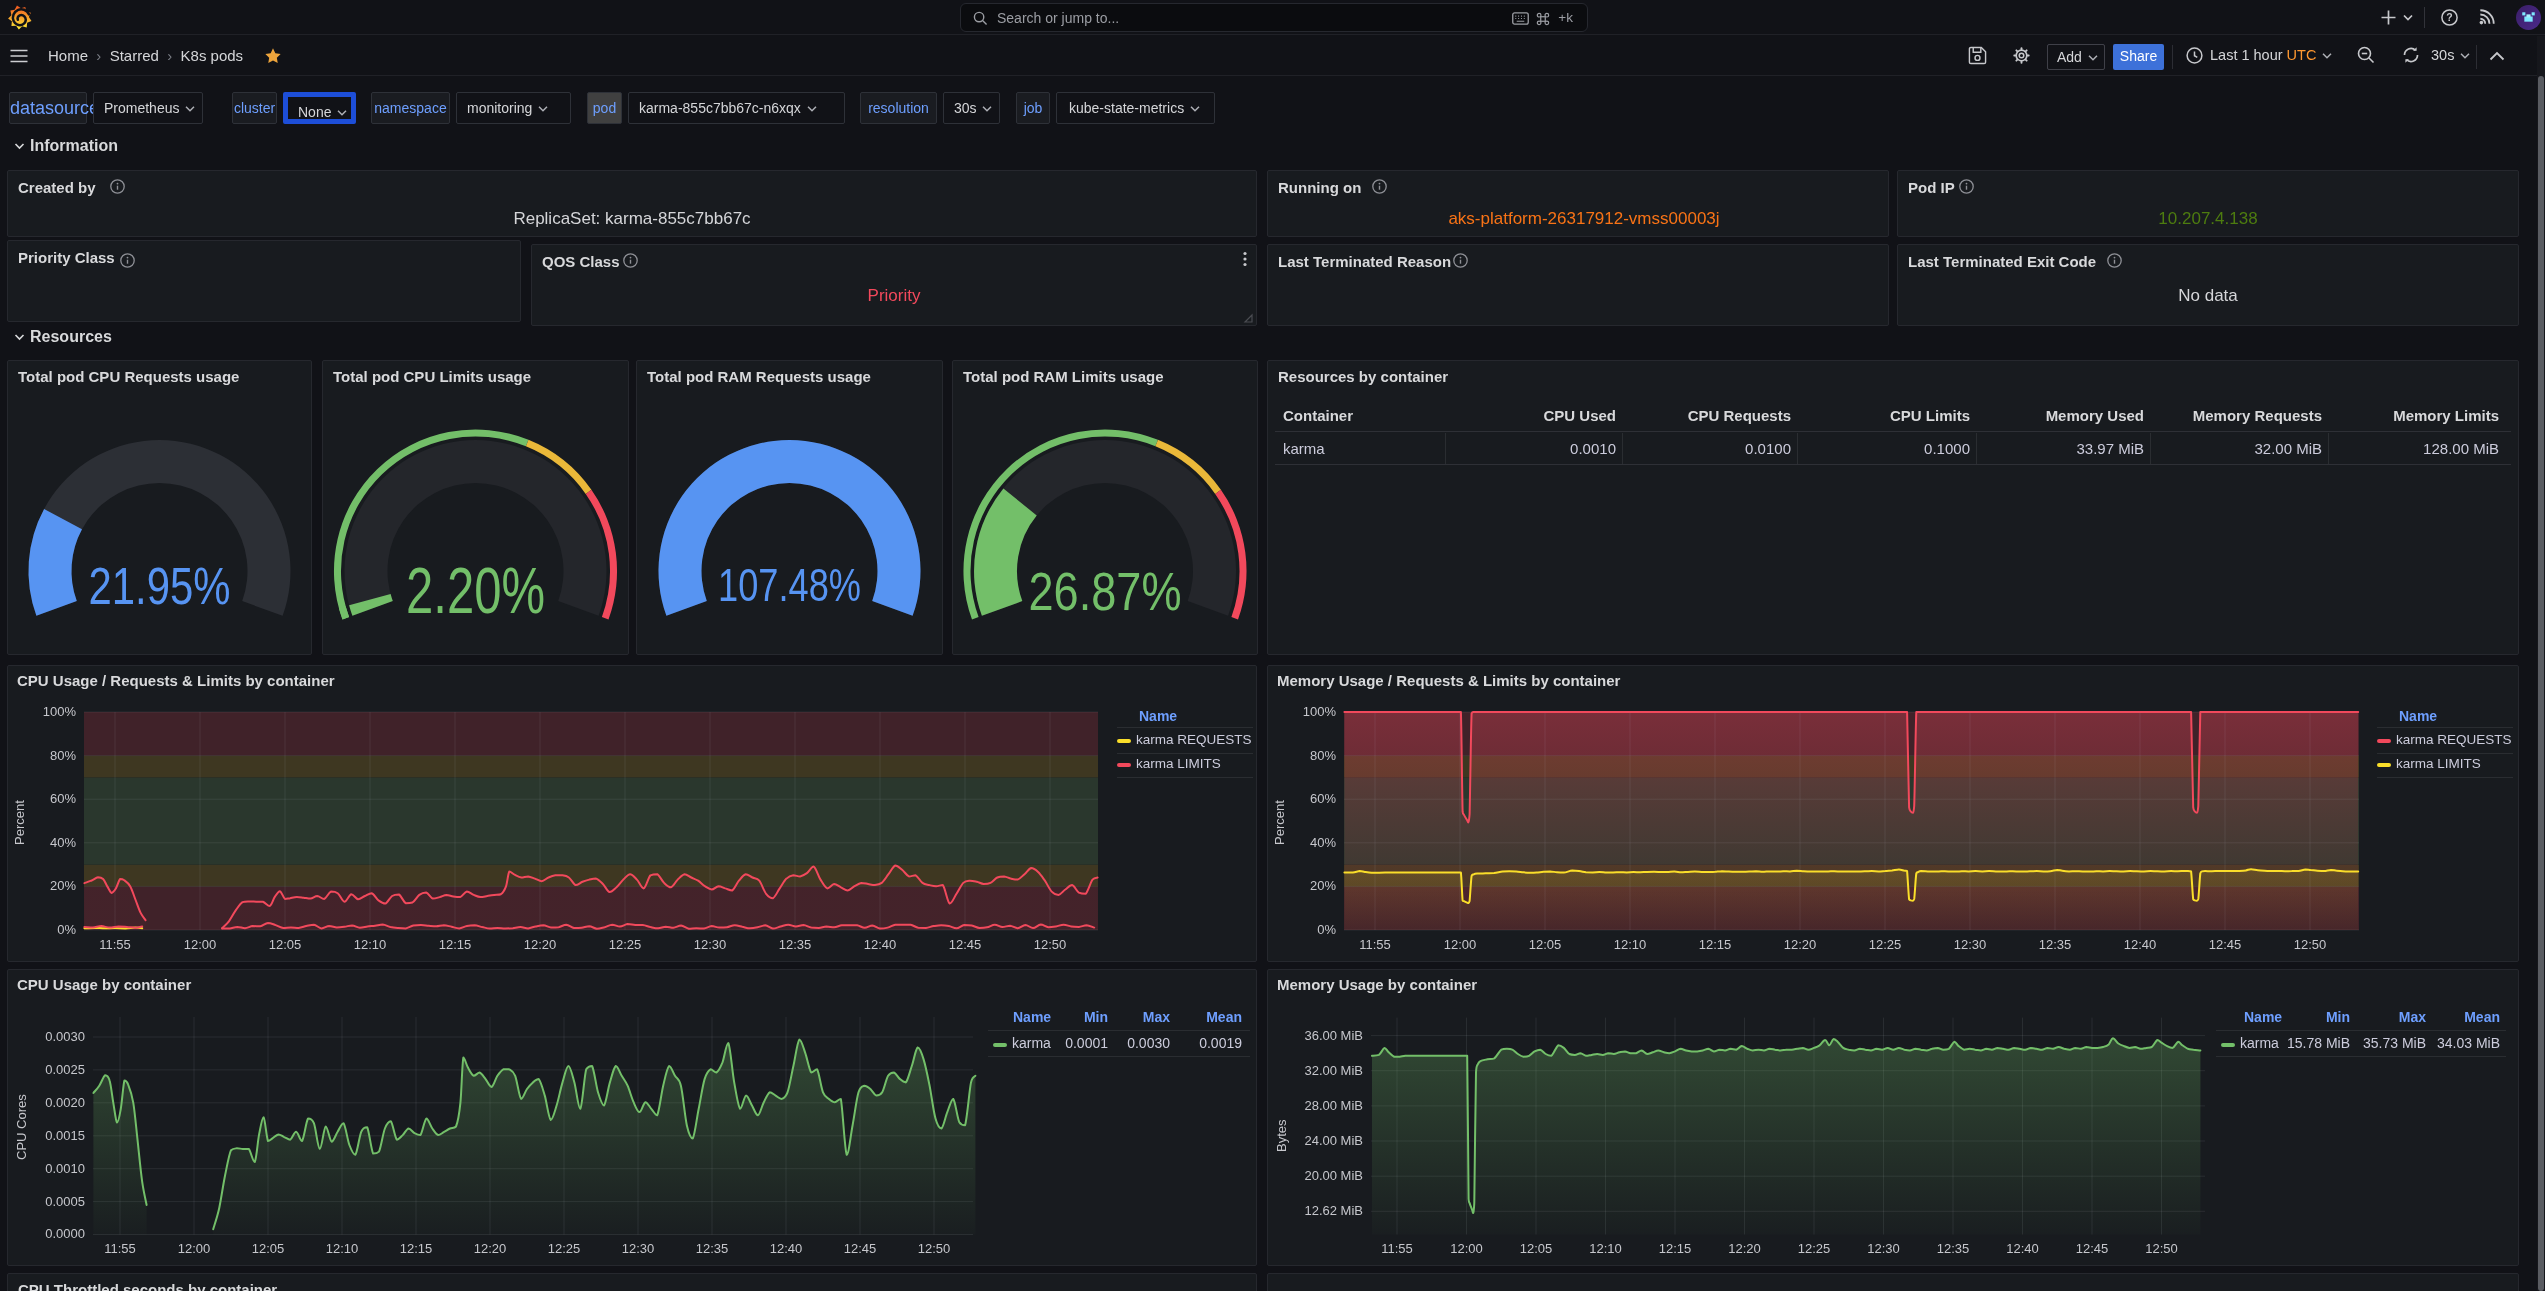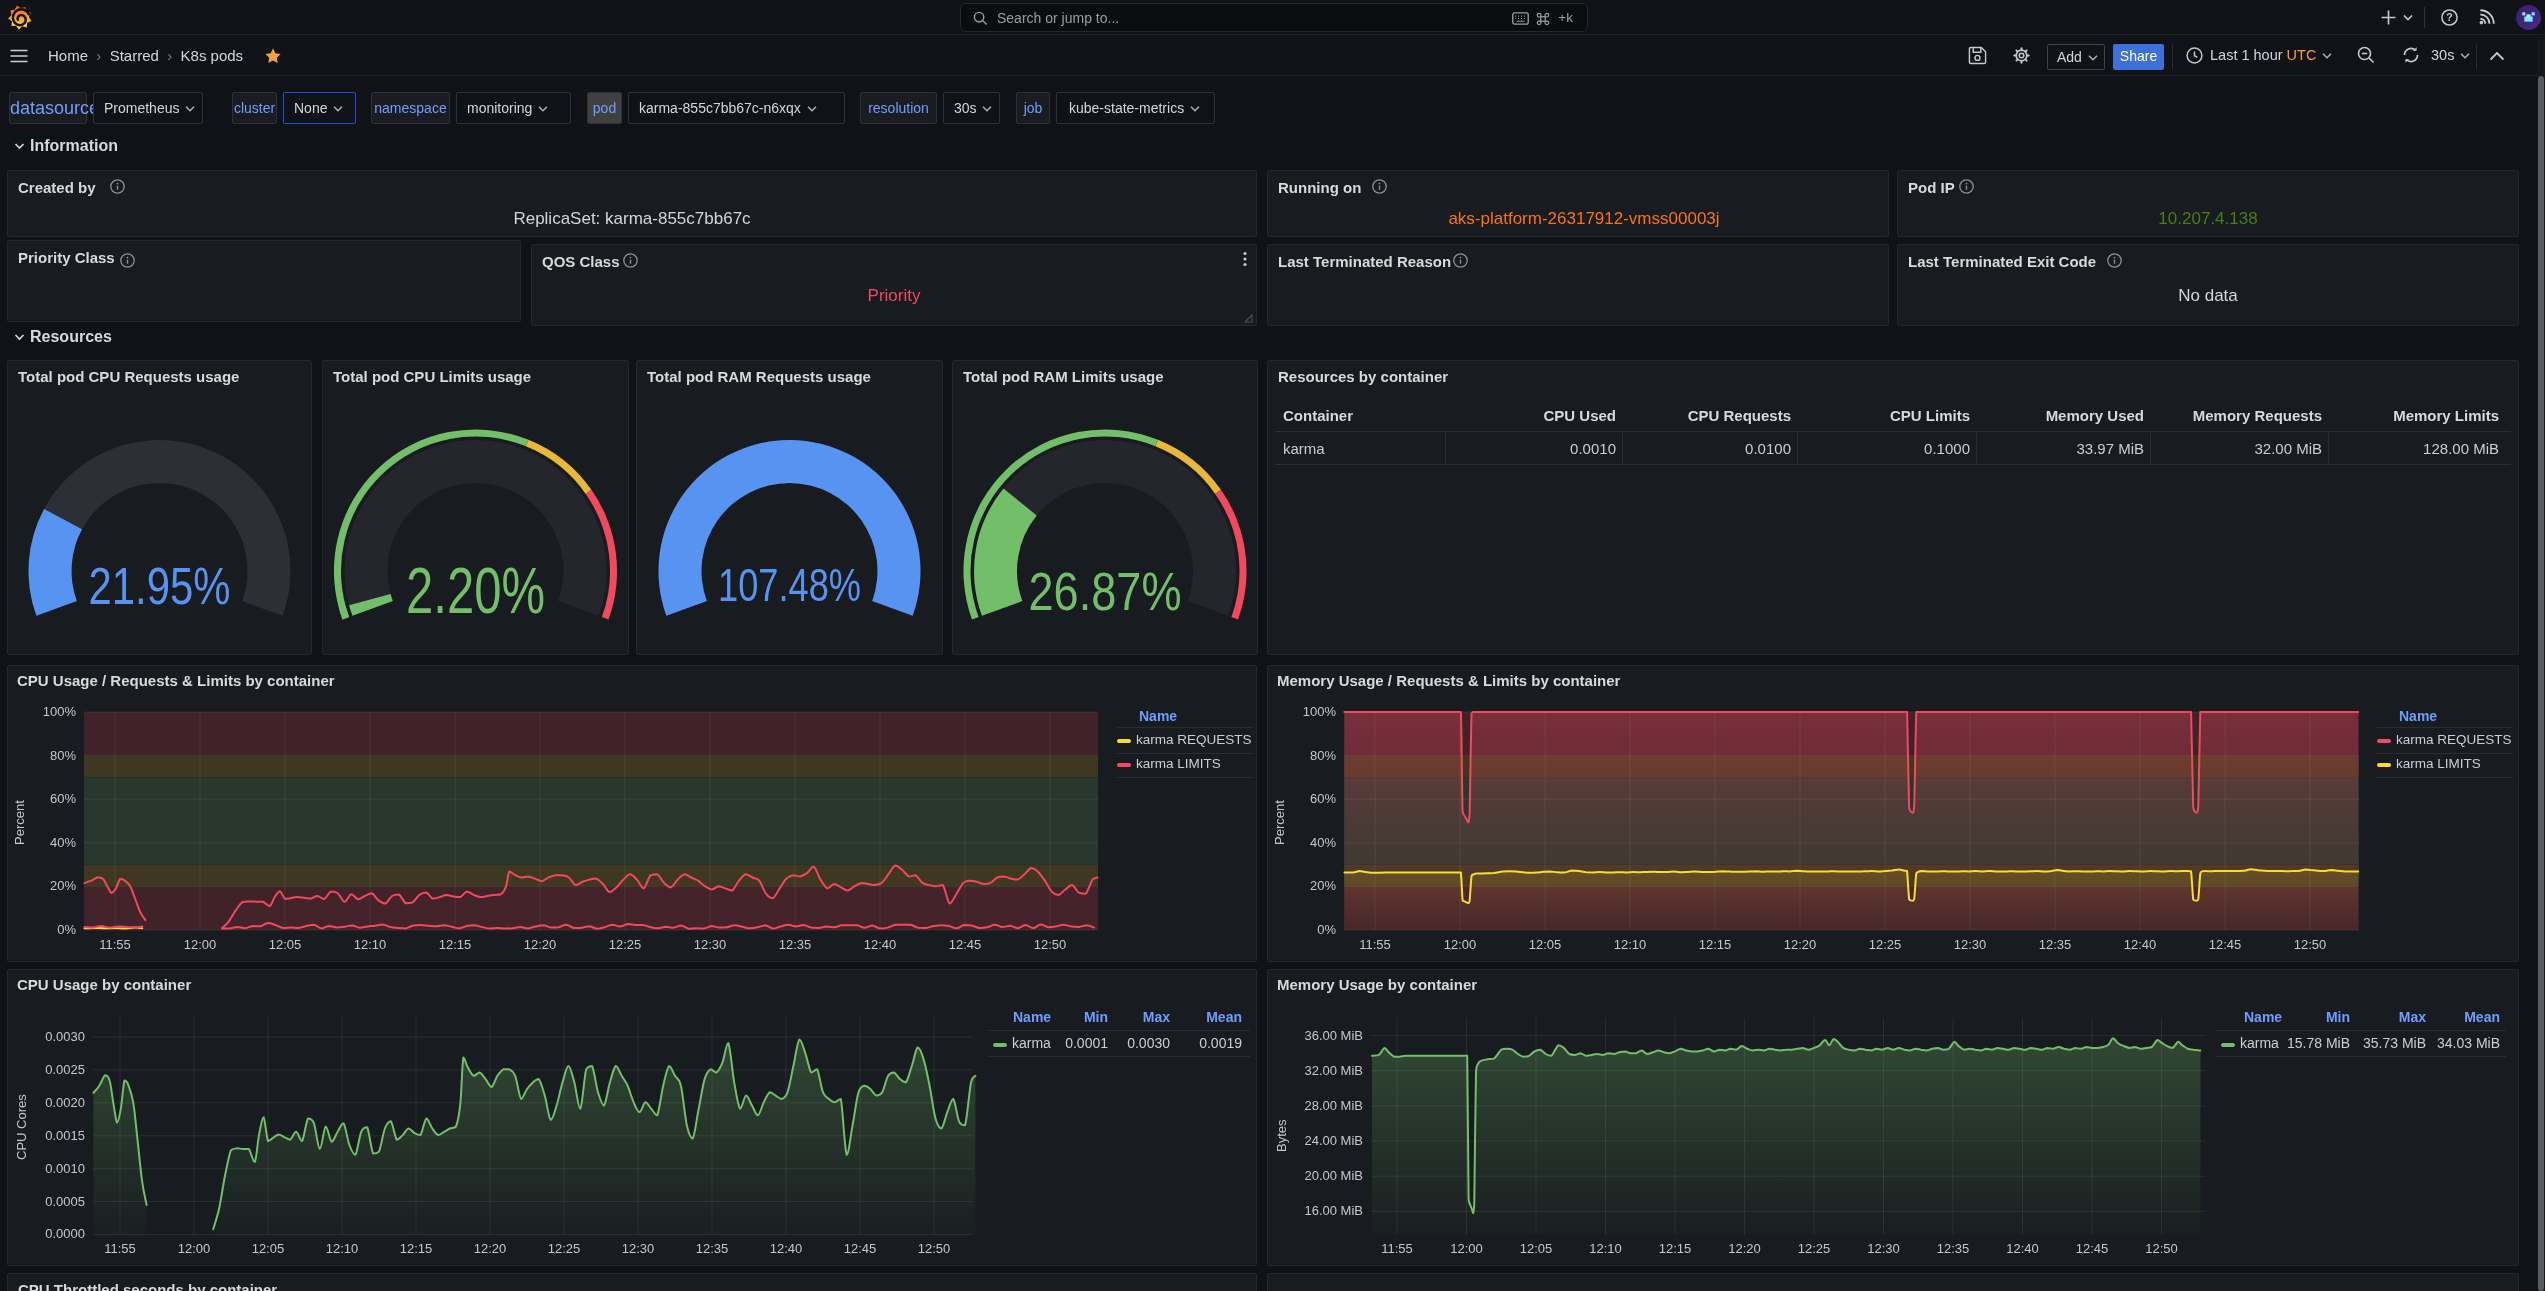--- a/index.html
+++ b/index.html
@@ -125,21 +125,21 @@
     </svg></div>
 <div class="abs" style="left:2476px;top:45px;width:1px;height:24px;background:rgba(204,204,220,0.15)"></div>
 <svg style="left:2489px;top:50px" width="16" height="11" viewBox="0 0 16 11">
     <path d="M1.5 9.5 8 3l6.5 6.5" fill="none" stroke="#c7c8cc" stroke-width="1.8"></path>
   </svg>
 <div class="abs" style="left:9px;top:92px;width:78px;height:32px;background:#1a1c21;border:1px solid #2e3138;border-radius:2px;color:#6e9fff;font-size:18px;font-weight:500;line-height:30px;text-align:center">datasource</div>
 <div class="abs" style="left:93px;top:92px;width:110px;height:32px;background:#111217;border:1px solid #2e3138;border-radius:2px;color:#d5d6d9;font-size:14px;font-weight:500;line-height:30px;padding-left:10px">Prometheus <svg class="inl" width="10" height="6" viewBox="0 0 10 6" style="margin-left:2px">
       <path d="M1 0.8 5 4.8 9 0.8" fill="none" stroke="#aeb0b6" stroke-width="1.5"></path>
     </svg></div>
 <div class="abs" style="left:232px;top:92px;width:45px;height:32px;background:#1a1c21;border:1px solid #2e3138;border-radius:2px;color:#6e9fff;font-size:14px;font-weight:500;line-height:30px;text-align:center">cluster</div>
-<div class="abs" style="left:283px;top:92px;width:73px;height:32px;background:#111217;border:1px solid #1d4ed8;border-radius:2px;color:#d5d6d9;font-size:14px;font-weight:500;line-height:30px;padding-left:10px">None <svg class="inl" width="10" height="6" viewBox="0 0 10 6" style="margin-left:2px">
+<div class="abs" style="left:283px;top:92px;width:73px;height:32px;background:#111217;border:5px solid #1d4ed8;border-radius:2px;color:#d5d6d9;font-size:14px;font-weight:500;line-height:30px;padding-left:10px">None <svg class="inl" width="10" height="6" viewBox="0 0 10 6" style="margin-left:2px">
       <path d="M1 0.8 5 4.8 9 0.8" fill="none" stroke="#aeb0b6" stroke-width="1.5"></path>
     </svg></div>
 <div class="abs" style="left:371px;top:92px;width:79px;height:32px;background:#1a1c21;border:1px solid #2e3138;border-radius:2px;color:#6e9fff;font-size:14px;font-weight:500;line-height:30px;text-align:center">namespace</div>
 <div class="abs" style="left:456px;top:92px;width:115px;height:32px;background:#111217;border:1px solid #2e3138;border-radius:2px;color:#d5d6d9;font-size:14px;font-weight:500;line-height:30px;padding-left:10px">monitoring <svg class="inl" width="10" height="6" viewBox="0 0 10 6" style="margin-left:2px">
       <path d="M1 0.8 5 4.8 9 0.8" fill="none" stroke="#aeb0b6" stroke-width="1.5"></path>
     </svg></div>
 <div class="abs" style="left:587px;top:92px;width:35px;height:32px;background:#404040;border:1px solid #2e3138;border-radius:2px;color:#6e9fff;font-size:14px;font-weight:500;line-height:30px;text-align:center">pod</div>
 <div class="abs" style="left:628px;top:92px;width:217px;height:32px;background:#111217;border:1px solid #2e3138;border-radius:2px;color:#d5d6d9;font-size:14px;font-weight:500;line-height:30px;padding-left:10px">karma-855c7bb67c-n6xqx <svg class="inl" width="10" height="6" viewBox="0 0 10 6" style="margin-left:2px">
       <path d="M1 0.8 5 4.8 9 0.8" fill="none" stroke="#aeb0b6" stroke-width="1.5"></path>
     </svg></div>
@@ -514,21 +514,21 @@
     <line x1="547.0" y1="48.6" x2="547.0" y2="265.5" stroke="rgba(201,209,217,0.10)"></line>
     <line x1="616.5" y1="48.6" x2="616.5" y2="265.5" stroke="rgba(201,209,217,0.10)"></line>
     <line x1="686.0" y1="48.6" x2="686.0" y2="265.5" stroke="rgba(201,209,217,0.10)"></line>
     <line x1="755.5" y1="48.6" x2="755.5" y2="265.5" stroke="rgba(201,209,217,0.10)"></line>
     <line x1="825.0" y1="48.6" x2="825.0" y2="265.5" stroke="rgba(201,209,217,0.10)"></line>
     <line x1="894.5" y1="48.6" x2="894.5" y2="265.5" stroke="rgba(201,209,217,0.10)"></line>
     <path d="M 105.0 86.8 C 106.1 86.7 109.8 86.8 111.9 85.9 C 114.0 84.6 115.9 79.3 117.5 78.9 C 119.1 78.9 120.0 81.8 121.7 83.3 C 123.3 84.8 125.4 87.0 127.2 87.7 C 129.1 87.7 130.9 87.7 132.8 87.7 C 134.6 87.5 136.1 87.0 138.3 86.8 C 140.5 86.8 143.4 86.8 146.0 86.8 C 148.5 86.8 151.1 86.8 153.6 86.8 C 156.2 86.8 158.7 86.8 161.3 86.8 C 163.8 86.8 166.4 86.8 168.9 86.8 C 171.5 86.8 174.0 86.8 176.6 86.8 C 179.1 86.8 181.7 86.8 184.2 86.8 C 186.8 86.8 189.4 86.8 191.9 86.8 C 194.3 86.8 197.4 86.8 198.8 86.8 C 200.2 86.8 199.7 86.8 200.2 86.8 C 200.7 110.7 201.2 205.4 201.6 230.0 C 202.0 234.4 202.1 232.5 202.7 234.4 C 203.3 236.3 204.8 239.8 205.3 241.4 C 205.9 243.0 205.8 244.1 206.2 244.1 C 206.5 242.7 206.8 244.1 207.3 233.5 C 207.7 210.1 208.4 126.5 209.0 103.5 C 209.5 95.6 209.9 97.5 210.6 95.6 C 211.4 93.7 211.8 93.0 213.4 92.1 C 215.0 91.2 218.0 90.8 220.4 90.3 C 222.7 89.9 225.0 90.3 227.3 89.4 C 229.6 87.8 232.2 82.3 234.2 80.7 C 236.3 79.8 238.0 79.8 239.8 79.8 C 241.7 79.8 243.5 79.8 245.4 80.7 C 247.2 81.5 249.1 83.9 250.9 85.0 C 252.8 86.2 254.6 87.4 256.5 87.7 C 258.3 87.7 260.2 87.7 262.1 86.8 C 263.9 85.9 265.8 83.4 267.6 82.4 C 269.5 81.4 271.3 80.7 273.2 80.7 C 275.0 81.1 276.9 84.0 278.7 85.0 C 280.6 86.1 282.2 86.8 284.3 86.8 C 286.4 85.3 289.2 77.6 291.2 76.3 C 293.3 76.3 294.9 77.4 296.8 78.9 C 298.7 80.4 300.5 83.9 302.4 85.0 C 304.2 85.9 306.1 85.9 307.9 85.9 C 309.8 85.8 311.6 84.2 313.5 84.2 C 315.3 84.3 317.2 86.5 319.0 86.8 C 320.9 86.8 322.7 86.2 324.6 85.9 C 326.5 85.6 328.3 85.0 330.2 85.0 C 332.0 85.0 333.9 85.9 335.7 85.9 C 337.6 85.8 339.4 84.3 341.3 84.2 C 343.1 84.2 345.0 85.0 346.8 85.0 C 348.7 84.9 350.5 83.7 352.4 83.3 C 354.3 82.9 356.1 82.4 358.0 82.4 C 359.8 82.6 361.7 83.9 363.5 84.2 C 365.4 84.2 367.2 84.2 369.1 84.2 C 370.9 83.7 372.8 81.5 374.6 81.5 C 376.5 81.7 378.3 84.8 380.2 85.0 C 382.1 85.0 383.9 83.9 385.8 83.3 C 387.6 82.7 389.5 81.5 391.3 81.5 C 393.2 81.5 395.0 82.9 396.9 83.3 C 398.7 83.7 400.6 84.2 402.4 84.2 C 404.3 84.0 406.1 83.1 408.0 82.4 C 409.9 81.7 411.7 79.9 413.6 79.8 C 415.4 79.8 417.3 81.1 419.1 81.5 C 421.0 82.0 422.8 82.3 424.7 82.4 C 426.5 82.4 428.4 82.4 430.2 82.4 C 432.1 82.3 433.9 82.0 435.8 81.5 C 437.7 81.1 439.5 79.8 441.4 79.8 C 443.2 79.9 445.1 82.3 446.9 82.4 C 448.8 82.4 450.6 80.8 452.5 80.7 C 454.3 80.7 456.2 81.5 458.0 81.5 C 459.9 81.4 461.7 79.9 463.6 79.8 C 465.5 79.8 467.3 80.7 469.2 80.7 C 471.0 80.2 472.9 77.3 474.7 77.1 C 476.6 77.1 478.4 79.0 480.3 79.8 C 482.1 80.5 484.0 81.4 485.8 81.5 C 487.7 81.5 489.5 80.7 491.4 80.7 C 493.3 80.7 495.1 81.5 497.0 81.5 C 498.8 81.4 500.7 79.9 502.5 79.8 C 504.4 79.8 506.2 80.4 508.1 80.7 C 509.9 80.9 511.8 81.5 513.6 81.5 C 515.5 81.5 517.3 80.8 519.2 80.7 C 521.1 80.7 522.9 80.7 524.8 80.7 C 526.6 80.5 528.5 80.1 530.3 79.8 C 532.2 79.5 534.0 78.9 535.9 78.9 C 537.7 79.0 539.6 80.7 541.4 80.7 C 543.3 80.7 545.1 79.6 547.0 78.9 C 548.9 78.2 550.7 77.6 552.6 76.3 C 554.4 74.9 556.5 71.0 558.1 71.0 C 559.7 71.0 560.9 76.3 562.3 76.3 C 563.7 76.1 565.1 70.7 566.5 70.1 C 567.9 70.1 569.0 71.3 570.6 72.7 C 572.3 74.2 574.3 77.6 576.2 78.9 C 578.0 80.2 579.9 80.2 581.8 80.7 C 583.6 81.1 585.5 81.5 587.3 81.5 C 589.2 81.4 591.0 79.9 592.9 79.8 C 594.7 79.8 596.6 80.4 598.4 80.7 C 600.3 80.9 602.1 81.5 604.0 81.5 C 605.8 81.4 607.7 79.9 609.5 79.8 C 611.4 79.8 613.3 80.7 615.1 80.7 C 617.0 80.5 618.8 78.9 620.7 78.9 C 622.5 78.9 624.4 80.7 626.2 80.7 C 628.1 80.7 629.9 78.9 631.8 78.9 C 633.6 78.9 635.5 80.2 637.4 80.7 C 639.2 81.1 641.1 81.5 642.9 81.5 C 644.8 81.4 646.6 79.9 648.5 79.8 C 650.3 79.8 652.2 80.4 654.0 80.7 C 655.9 80.9 657.7 81.5 659.6 81.5 C 661.4 81.4 663.3 80.2 665.1 79.8 C 667.0 79.3 668.9 78.9 670.7 78.9 C 672.6 79.0 674.4 80.5 676.3 80.7 C 678.1 80.7 680.0 80.7 681.8 79.8 C 683.7 78.5 685.8 73.2 687.4 72.7 C 689.0 72.7 689.9 75.8 691.6 77.1 C 693.2 78.5 695.3 80.2 697.1 80.7 C 699.0 80.7 700.8 79.8 702.7 79.8 C 704.5 79.8 706.4 80.4 708.2 80.7 C 710.1 80.9 711.9 81.5 713.8 81.5 C 715.7 81.4 717.5 79.9 719.4 79.8 C 721.2 79.8 723.1 80.7 724.9 80.7 C 726.8 80.5 728.6 79.0 730.5 78.9 C 732.3 78.9 734.2 79.5 736.0 79.8 C 737.9 80.1 739.7 80.7 741.6 80.7 C 743.5 80.5 745.3 79.0 747.2 78.9 C 749.0 78.9 750.9 79.5 752.7 79.8 C 754.6 80.1 756.4 80.7 758.3 80.7 C 760.1 80.5 762.0 79.0 763.8 78.9 C 765.7 78.9 767.5 79.5 769.4 79.8 C 771.3 80.1 773.1 80.7 775.0 80.7 C 776.8 80.5 778.7 79.0 780.5 78.9 C 782.4 78.9 784.2 79.8 786.1 79.8 C 787.9 79.6 789.8 78.0 791.6 78.0 C 793.5 78.0 795.3 79.3 797.2 79.8 C 799.1 80.2 800.9 80.7 802.8 80.7 C 804.6 80.5 806.5 79.0 808.3 78.9 C 810.2 78.9 812.0 79.8 813.9 79.8 C 815.7 79.6 817.6 78.2 819.4 78.0 C 821.3 78.0 823.1 78.8 825.0 78.9 C 826.9 78.9 828.7 78.9 830.6 78.9 C 832.4 78.8 834.3 78.6 836.1 78.0 C 838.0 77.4 840.1 76.8 841.7 75.4 C 843.3 73.9 844.2 69.4 845.9 69.2 C 847.5 69.2 849.6 73.2 851.4 74.5 C 853.3 75.8 855.1 76.4 857.0 77.1 C 858.8 77.9 860.7 78.8 862.5 78.9 C 864.4 78.9 866.2 78.0 868.1 78.0 C 869.9 78.2 871.8 79.6 873.6 79.8 C 875.5 79.8 877.4 79.2 879.2 78.9 C 881.1 78.6 882.9 78.9 884.8 78.0 C 886.6 76.7 888.7 71.7 890.3 71.0 C 892.0 71.0 892.9 72.6 894.5 73.6 C 896.1 74.7 898.2 76.3 900.1 77.1 C 901.9 78.0 903.8 78.9 905.6 78.9 C 907.5 78.2 909.6 73.2 911.2 72.7 C 912.8 72.7 913.7 75.1 915.4 76.3 C 917.0 77.4 919.1 79.0 920.9 79.8 C 922.8 80.5 924.4 80.4 926.5 80.7 C 928.6 80.9 932.3 81.4 933.4 81.5 L 933.4 265.5 L 105.0 265.5 Z" fill="url(#c4g)"></path>
     <path d="M 105.0 86.8 C 106.1 86.7 109.8 86.8 111.9 85.9 C 114.0 84.6 115.9 79.3 117.5 78.9 C 119.1 78.9 120.0 81.8 121.7 83.3 C 123.3 84.8 125.4 87.0 127.2 87.7 C 129.1 87.7 130.9 87.7 132.8 87.7 C 134.6 87.5 136.1 87.0 138.3 86.8 C 140.5 86.8 143.4 86.8 146.0 86.8 C 148.5 86.8 151.1 86.8 153.6 86.8 C 156.2 86.8 158.7 86.8 161.3 86.8 C 163.8 86.8 166.4 86.8 168.9 86.8 C 171.5 86.8 174.0 86.8 176.6 86.8 C 179.1 86.8 181.7 86.8 184.2 86.8 C 186.8 86.8 189.4 86.8 191.9 86.8 C 194.3 86.8 197.4 86.8 198.8 86.8 C 200.2 86.8 199.7 86.8 200.2 86.8 C 200.7 110.7 201.2 205.4 201.6 230.0 C 202.0 234.4 202.1 232.5 202.7 234.4 C 203.3 236.3 204.8 239.8 205.3 241.4 C 205.9 243.0 205.8 244.1 206.2 244.1 C 206.5 242.7 206.8 244.1 207.3 233.5 C 207.7 210.1 208.4 126.5 209.0 103.5 C 209.5 95.6 209.9 97.5 210.6 95.6 C 211.4 93.7 211.8 93.0 213.4 92.1 C 215.0 91.2 218.0 90.8 220.4 90.3 C 222.7 89.9 225.0 90.3 227.3 89.4 C 229.6 87.8 232.2 82.3 234.2 80.7 C 236.3 79.8 238.0 79.8 239.8 79.8 C 241.7 79.8 243.5 79.8 245.4 80.7 C 247.2 81.5 249.1 83.9 250.9 85.0 C 252.8 86.2 254.6 87.4 256.5 87.7 C 258.3 87.7 260.2 87.7 262.1 86.8 C 263.9 85.9 265.8 83.4 267.6 82.4 C 269.5 81.4 271.3 80.7 273.2 80.7 C 275.0 81.1 276.9 84.0 278.7 85.0 C 280.6 86.1 282.2 86.8 284.3 86.8 C 286.4 85.3 289.2 77.6 291.2 76.3 C 293.3 76.3 294.9 77.4 296.8 78.9 C 298.7 80.4 300.5 83.9 302.4 85.0 C 304.2 85.9 306.1 85.9 307.9 85.9 C 309.8 85.8 311.6 84.2 313.5 84.2 C 315.3 84.3 317.2 86.5 319.0 86.8 C 320.9 86.8 322.7 86.2 324.6 85.9 C 326.5 85.6 328.3 85.0 330.2 85.0 C 332.0 85.0 333.9 85.9 335.7 85.9 C 337.6 85.8 339.4 84.3 341.3 84.2 C 343.1 84.2 345.0 85.0 346.8 85.0 C 348.7 84.9 350.5 83.7 352.4 83.3 C 354.3 82.9 356.1 82.4 358.0 82.4 C 359.8 82.6 361.7 83.9 363.5 84.2 C 365.4 84.2 367.2 84.2 369.1 84.2 C 370.9 83.7 372.8 81.5 374.6 81.5 C 376.5 81.7 378.3 84.8 380.2 85.0 C 382.1 85.0 383.9 83.9 385.8 83.3 C 387.6 82.7 389.5 81.5 391.3 81.5 C 393.2 81.5 395.0 82.9 396.9 83.3 C 398.7 83.7 400.6 84.2 402.4 84.2 C 404.3 84.0 406.1 83.1 408.0 82.4 C 409.9 81.7 411.7 79.9 413.6 79.8 C 415.4 79.8 417.3 81.1 419.1 81.5 C 421.0 82.0 422.8 82.3 424.7 82.4 C 426.5 82.4 428.4 82.4 430.2 82.4 C 432.1 82.3 433.9 82.0 435.8 81.5 C 437.7 81.1 439.5 79.8 441.4 79.8 C 443.2 79.9 445.1 82.3 446.9 82.4 C 448.8 82.4 450.6 80.8 452.5 80.7 C 454.3 80.7 456.2 81.5 458.0 81.5 C 459.9 81.4 461.7 79.9 463.6 79.8 C 465.5 79.8 467.3 80.7 469.2 80.7 C 471.0 80.2 472.9 77.3 474.7 77.1 C 476.6 77.1 478.4 79.0 480.3 79.8 C 482.1 80.5 484.0 81.4 485.8 81.5 C 487.7 81.5 489.5 80.7 491.4 80.7 C 493.3 80.7 495.1 81.5 497.0 81.5 C 498.8 81.4 500.7 79.9 502.5 79.8 C 504.4 79.8 506.2 80.4 508.1 80.7 C 509.9 80.9 511.8 81.5 513.6 81.5 C 515.5 81.5 517.3 80.8 519.2 80.7 C 521.1 80.7 522.9 80.7 524.8 80.7 C 526.6 80.5 528.5 80.1 530.3 79.8 C 532.2 79.5 534.0 78.9 535.9 78.9 C 537.7 79.0 539.6 80.7 541.4 80.7 C 543.3 80.7 545.1 79.6 547.0 78.9 C 548.9 78.2 550.7 77.6 552.6 76.3 C 554.4 74.9 556.5 71.0 558.1 71.0 C 559.7 71.0 560.9 76.3 562.3 76.3 C 563.7 76.1 565.1 70.7 566.5 70.1 C 567.9 70.1 569.0 71.3 570.6 72.7 C 572.3 74.2 574.3 77.6 576.2 78.9 C 578.0 80.2 579.9 80.2 581.8 80.7 C 583.6 81.1 585.5 81.5 587.3 81.5 C 589.2 81.4 591.0 79.9 592.9 79.8 C 594.7 79.8 596.6 80.4 598.4 80.7 C 600.3 80.9 602.1 81.5 604.0 81.5 C 605.8 81.4 607.7 79.9 609.5 79.8 C 611.4 79.8 613.3 80.7 615.1 80.7 C 617.0 80.5 618.8 78.9 620.7 78.9 C 622.5 78.9 624.4 80.7 626.2 80.7 C 628.1 80.7 629.9 78.9 631.8 78.9 C 633.6 78.9 635.5 80.2 637.4 80.7 C 639.2 81.1 641.1 81.5 642.9 81.5 C 644.8 81.4 646.6 79.9 648.5 79.8 C 650.3 79.8 652.2 80.4 654.0 80.7 C 655.9 80.9 657.7 81.5 659.6 81.5 C 661.4 81.4 663.3 80.2 665.1 79.8 C 667.0 79.3 668.9 78.9 670.7 78.9 C 672.6 79.0 674.4 80.5 676.3 80.7 C 678.1 80.7 680.0 80.7 681.8 79.8 C 683.7 78.5 685.8 73.2 687.4 72.7 C 689.0 72.7 689.9 75.8 691.6 77.1 C 693.2 78.5 695.3 80.2 697.1 80.7 C 699.0 80.7 700.8 79.8 702.7 79.8 C 704.5 79.8 706.4 80.4 708.2 80.7 C 710.1 80.9 711.9 81.5 713.8 81.5 C 715.7 81.4 717.5 79.9 719.4 79.8 C 721.2 79.8 723.1 80.7 724.9 80.7 C 726.8 80.5 728.6 79.0 730.5 78.9 C 732.3 78.9 734.2 79.5 736.0 79.8 C 737.9 80.1 739.7 80.7 741.6 80.7 C 743.5 80.5 745.3 79.0 747.2 78.9 C 749.0 78.9 750.9 79.5 752.7 79.8 C 754.6 80.1 756.4 80.7 758.3 80.7 C 760.1 80.5 762.0 79.0 763.8 78.9 C 765.7 78.9 767.5 79.5 769.4 79.8 C 771.3 80.1 773.1 80.7 775.0 80.7 C 776.8 80.5 778.7 79.0 780.5 78.9 C 782.4 78.9 784.2 79.8 786.1 79.8 C 787.9 79.6 789.8 78.0 791.6 78.0 C 793.5 78.0 795.3 79.3 797.2 79.8 C 799.1 80.2 800.9 80.7 802.8 80.7 C 804.6 80.5 806.5 79.0 808.3 78.9 C 810.2 78.9 812.0 79.8 813.9 79.8 C 815.7 79.6 817.6 78.2 819.4 78.0 C 821.3 78.0 823.1 78.8 825.0 78.9 C 826.9 78.9 828.7 78.9 830.6 78.9 C 832.4 78.8 834.3 78.6 836.1 78.0 C 838.0 77.4 840.1 76.8 841.7 75.4 C 843.3 73.9 844.2 69.4 845.9 69.2 C 847.5 69.2 849.6 73.2 851.4 74.5 C 853.3 75.8 855.1 76.4 857.0 77.1 C 858.8 77.9 860.7 78.8 862.5 78.9 C 864.4 78.9 866.2 78.0 868.1 78.0 C 869.9 78.2 871.8 79.6 873.6 79.8 C 875.5 79.8 877.4 79.2 879.2 78.9 C 881.1 78.6 882.9 78.9 884.8 78.0 C 886.6 76.7 888.7 71.7 890.3 71.0 C 892.0 71.0 892.9 72.6 894.5 73.6 C 896.1 74.7 898.2 76.3 900.1 77.1 C 901.9 78.0 903.8 78.9 905.6 78.9 C 907.5 78.2 909.6 73.2 911.2 72.7 C 912.8 72.7 913.7 75.1 915.4 76.3 C 917.0 77.4 919.1 79.0 920.9 79.8 C 922.8 80.5 924.4 80.4 926.5 80.7 C 928.6 80.9 932.3 81.4 933.4 81.5 " fill="none" stroke="#73bf69" stroke-width="2" stroke-linejoin="round" stroke-linecap="round"></path>
   </svg>
 <div class="ptitle" style="left:1277px;top:976px;position:absolute">Memory Usage by container</div>
-<div class="axlab" style="left:1288px;top:1203px;width:75px;text-align:right">16.00 MiB</div>
+<div class="axlab" style="left:1288px;top:1203px;width:75px;text-align:right">12.62 MiB</div>
 <div class="axlab" style="left:1288px;top:1168px;width:75px;text-align:right">20.00 MiB</div>
 <div class="axlab" style="left:1288px;top:1133px;width:75px;text-align:right">24.00 MiB</div>
 <div class="axlab" style="left:1288px;top:1098px;width:75px;text-align:right">28.00 MiB</div>
 <div class="axlab" style="left:1288px;top:1063px;width:75px;text-align:right">32.00 MiB</div>
 <div class="axlab" style="left:1288px;top:1028px;width:75px;text-align:right">36.00 MiB</div>
 <div class="axlab" style="left:1367.0px;top:1241px;width:60px;text-align:center">11:55</div>
 <div class="axlab" style="left:1436.5px;top:1241px;width:60px;text-align:center">12:00</div>
 <div class="axlab" style="left:1506.0px;top:1241px;width:60px;text-align:center">12:05</div>
 <div class="axlab" style="left:1575.5px;top:1241px;width:60px;text-align:center">12:10</div>
 <div class="axlab" style="left:1645.0px;top:1241px;width:60px;text-align:center">12:15</div>

